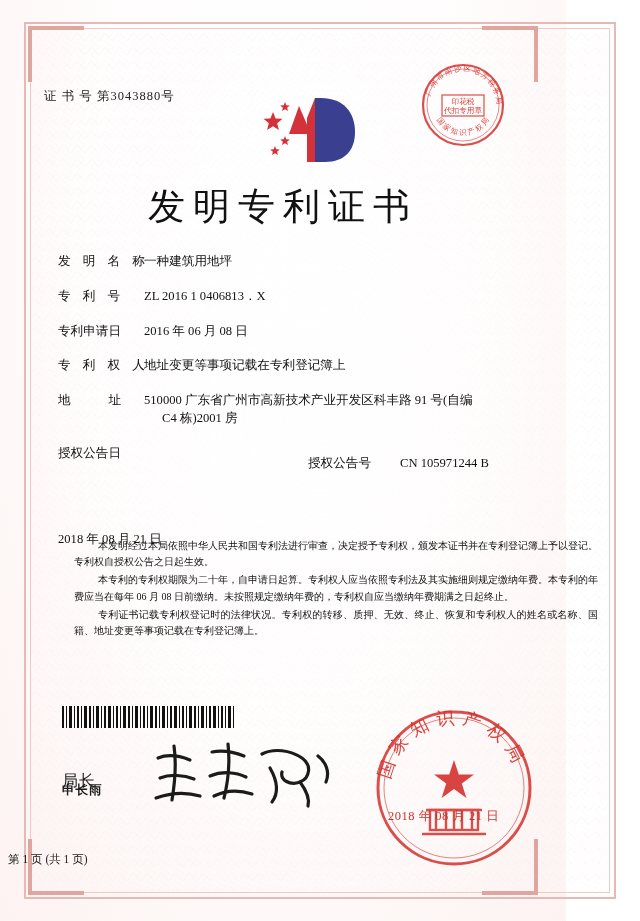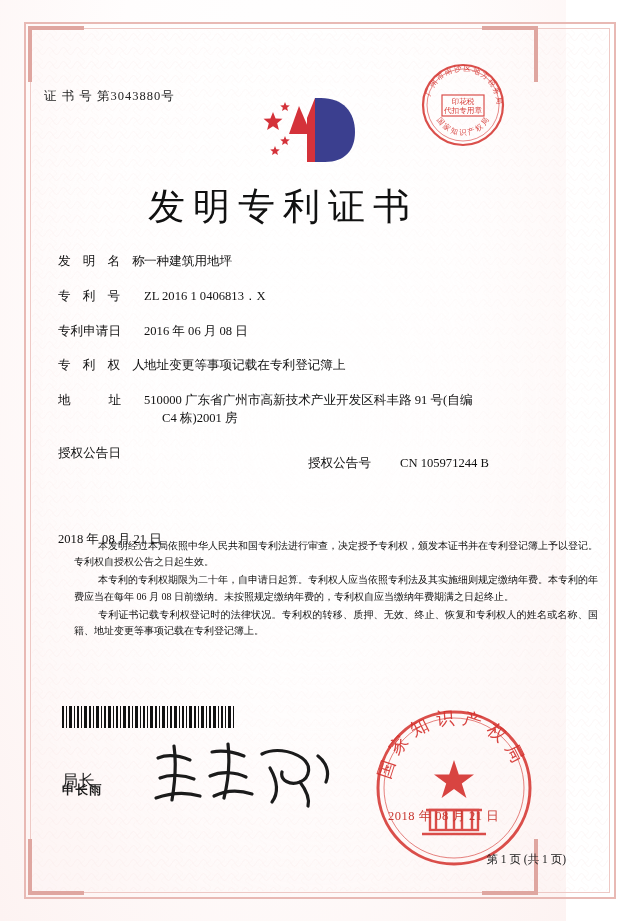--- a/index.html
+++ b/index.html
@@ -180,21 +180,21 @@
     left: 388px; top: 808px;
     font-size: 12.5px;
     color: #c8362f;
     letter-spacing: 0.5px;
   }
 
   
   .footer {
     position: absolute;
     left: 0; right: 0; top: 852px;
-    text-align: right;
+    text-align: left;
     font-size: 11.5px;
     color: #222;
     margin-left: 8px;
   }
 </style>
 </head>
 <body>
 
 <div class="page">
 

